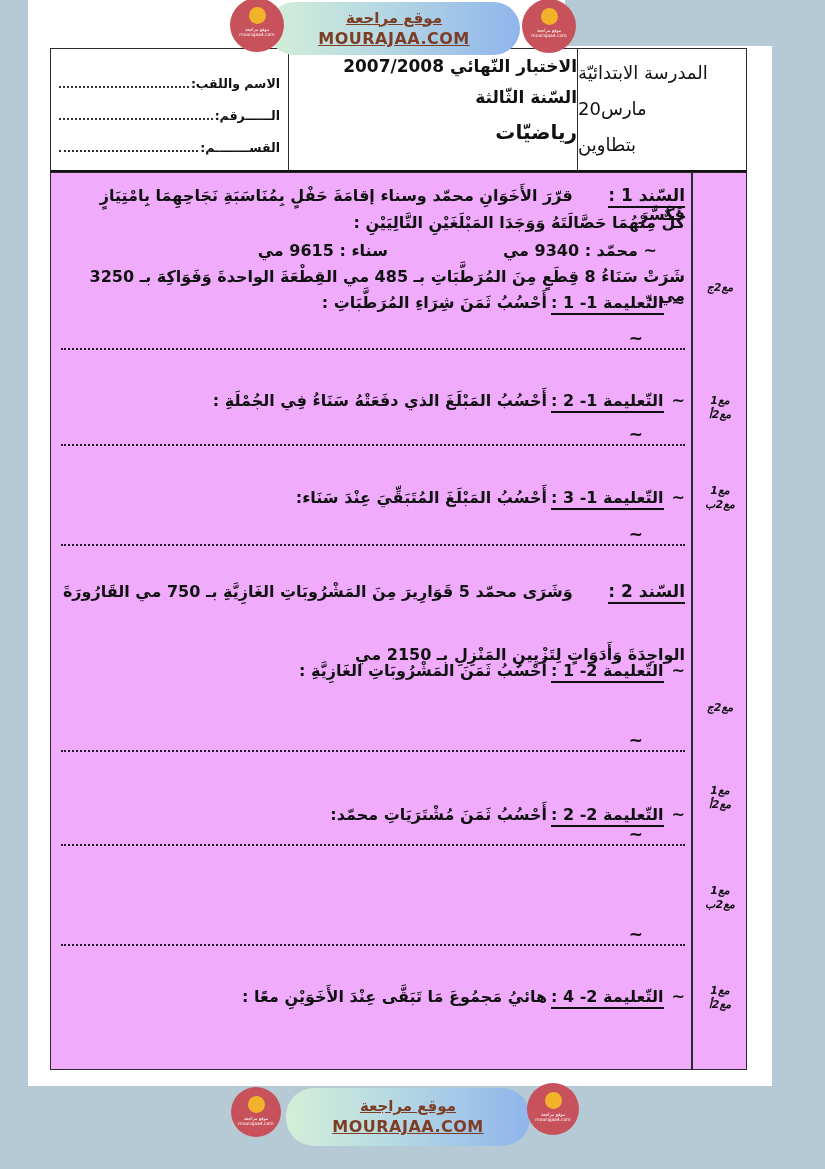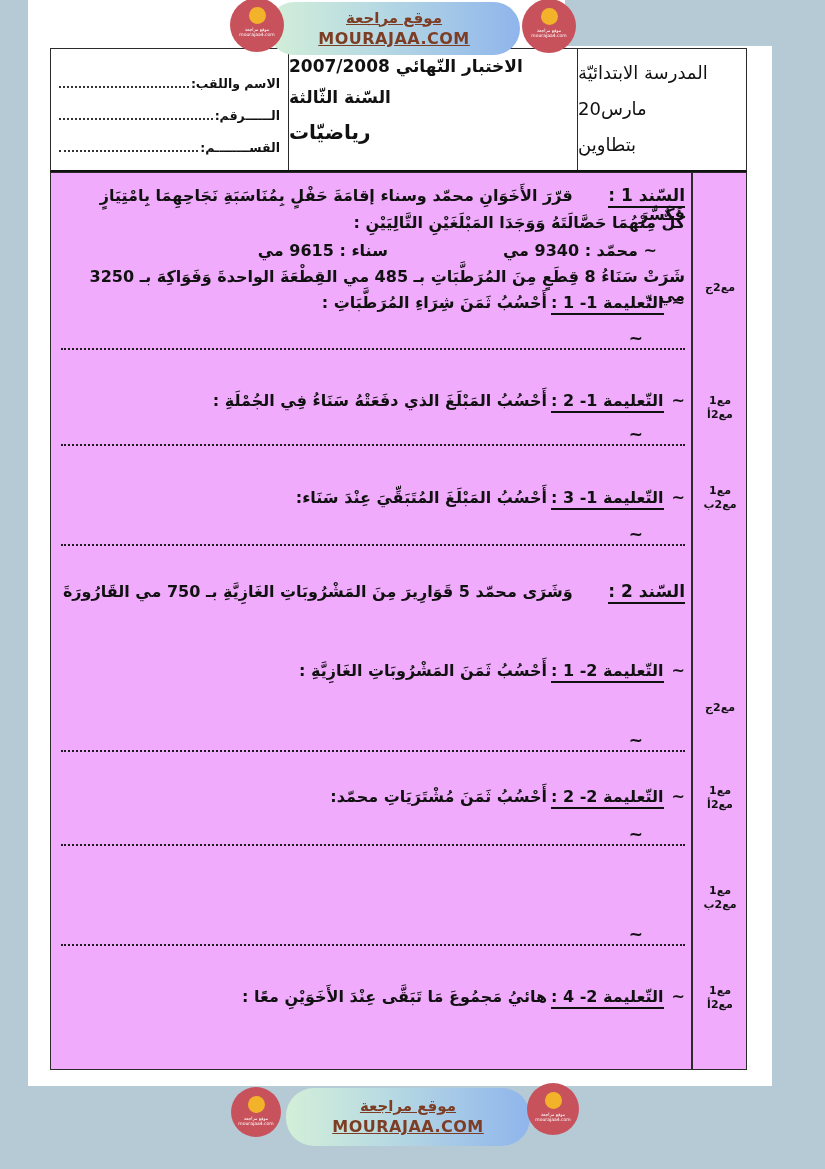--- a/index.html
+++ b/index.html
@@ -41,21 +41,21 @@
 
   
   .htable{
     position:absolute;left:50px;top:48px;width:697px;height:124px;
     display:flex;flex-direction:row;z-index:5;
     border:1.5px solid #2b2b2b;border-bottom:2.5px solid #111;box-sizing:border-box;
     background:#fff;
   }
   .hcell{box-sizing:border-box;height:100%;}
   .cell-student{width:238px;border-right:1.5px solid #2b2b2b;direction:rtl;padding:10px 8px 0 6px;}
-  .cell-exam{width:289px;border-right:1.5px solid #2b2b2b;text-align:left;direction:rtl;padding-top:4px;}
+  .cell-exam{width:289px;border-right:1.5px solid #2b2b2b;text-align:right;direction:rtl;padding-top:4px;}
   .cell-school{width:166px;text-align:left;direction:rtl;padding-top:6px;}
   .cell-school div{font-size:18px;line-height:36px;}
   .cell-exam .l1{font-size:17px;font-weight:800;line-height:26px;}
   .cell-exam .l2{font-size:17px;font-weight:600;line-height:36px;}
   .cell-exam .l3{font-size:20px;font-weight:600;line-height:34px;}
   .srow{display:flex;direction:rtl;align-items:flex-end;height:32px;}
   .srow .lbl{font-size:12.5px;font-weight:700;white-space:nowrap;}
   .dotfill{flex:1;border-bottom:2px dotted #333;margin:0 2px 3px 2px;height:0;}
 
   
@@ -72,21 +72,21 @@
   .qhead .tilde{font-weight:800;}
   .amounts{display:flex;direction:rtl;column-gap:115px;padding-right:28px;}
   .ralign{text-align:right;}
   .answer{position:absolute;right:6px;left:10px;}
   .answer .atilde{text-align:right;padding-left:0;padding-right:42px;font-size:17px;font-weight:800;line-height:14px;direction:ltr;text-align:left;}
   .answer .atilde{direction:rtl;text-align:right;}
   .answer .dots{border-bottom:2.5px dotted #1c1c1c;height:0;margin-top:3px;}
 
   .mark{
     position:absolute;left:642px;width:54px;text-align:center;direction:rtl;
-    font-size:11px;font-weight:600;line-height:14px;
+    font-size:11px;font-weight:600;line-height:14px;font-style:italic;
   }
 </style>
 </head>
 <body>
 
 <div class="paper"></div>
 <div class="top-right-bg"></div>
 
 <div class="htable">
   <div class="hcell cell-student">
@@ -152,30 +152,31 @@
     </div>
     <div class="answer" style="top:354px">
       <div class="atilde">~</div>
       <div class="dots"></div>
     </div>
 
     <div class="line" style="top:408px">
       <span class="stitle">السّند 2 :</span>
       <span>وَشَرَى  محمّد  5 قَوَارِيرَ مِنَ المَشْرُوبَاتِ الغَازِيَّةِ  بـ 750 مي القَارُورَةَ</span>
     </div>
+    <div class="line" style="top:472px">الواحِدَةَ وَأَدَوَاتٍ لِتَزْيِينِ المَنْزِلِ بـ 2150 مي</div>
 
     <div class="line qhead" style="top:488px">
       <span class="tilde">~</span><span class="qlabel">التّعليمة 2- 1 :</span><span>أَحْسُبُ ثَمَنَ المَشْرُوبَاتِ الغَازِيَّةِ :</span>
     </div>
     <div class="answer" style="top:560px">
       <div class="atilde">~</div>
       <div class="dots"></div>
     </div>
 
-    <div class="line qhead" style="top:614px">
+    <div class="line qhead" style="top:632px">
       <span class="tilde">~</span><span class="qlabel">التّعليمة 2- 2 :</span><span>أَحْسُبُ ثَمَنَ مُشْتَرَيَاتِ محمّد:</span>
     </div>
     <div class="answer" style="top:654px">
       <div class="atilde">~</div>
       <div class="dots"></div>
     </div>
 
     <div class="answer" style="top:754px">
       <div class="atilde">~</div>
       <div class="dots"></div>

